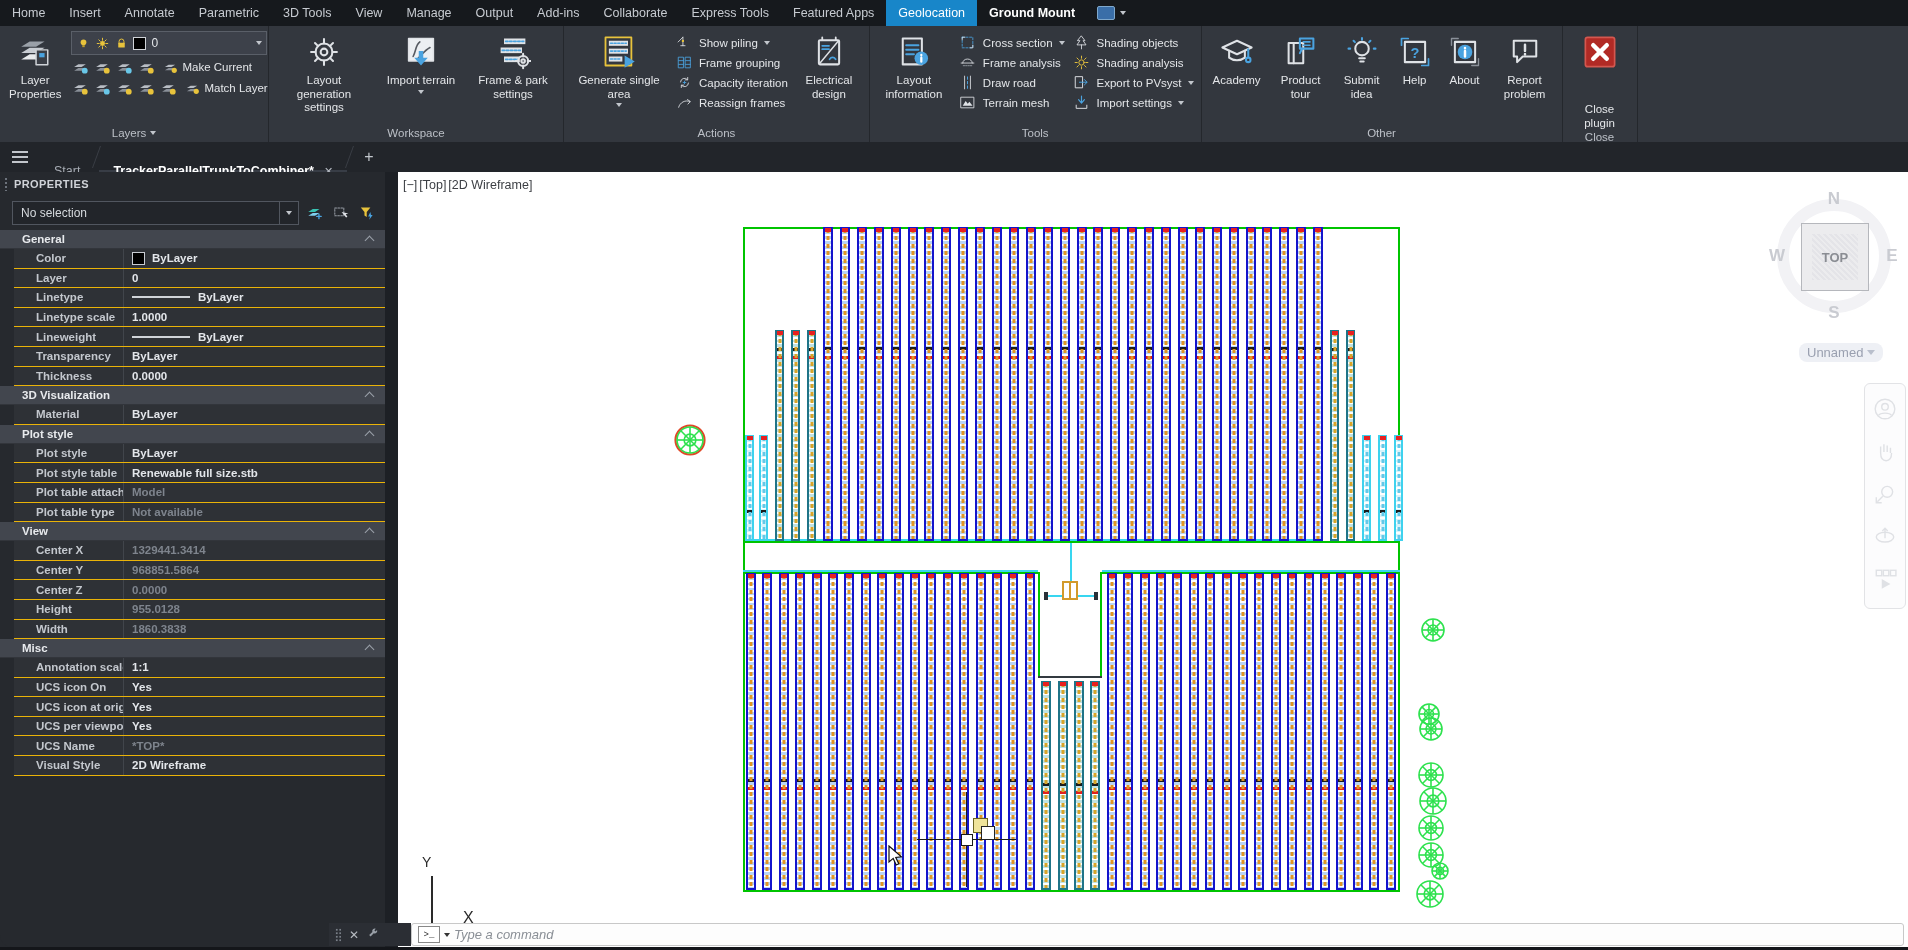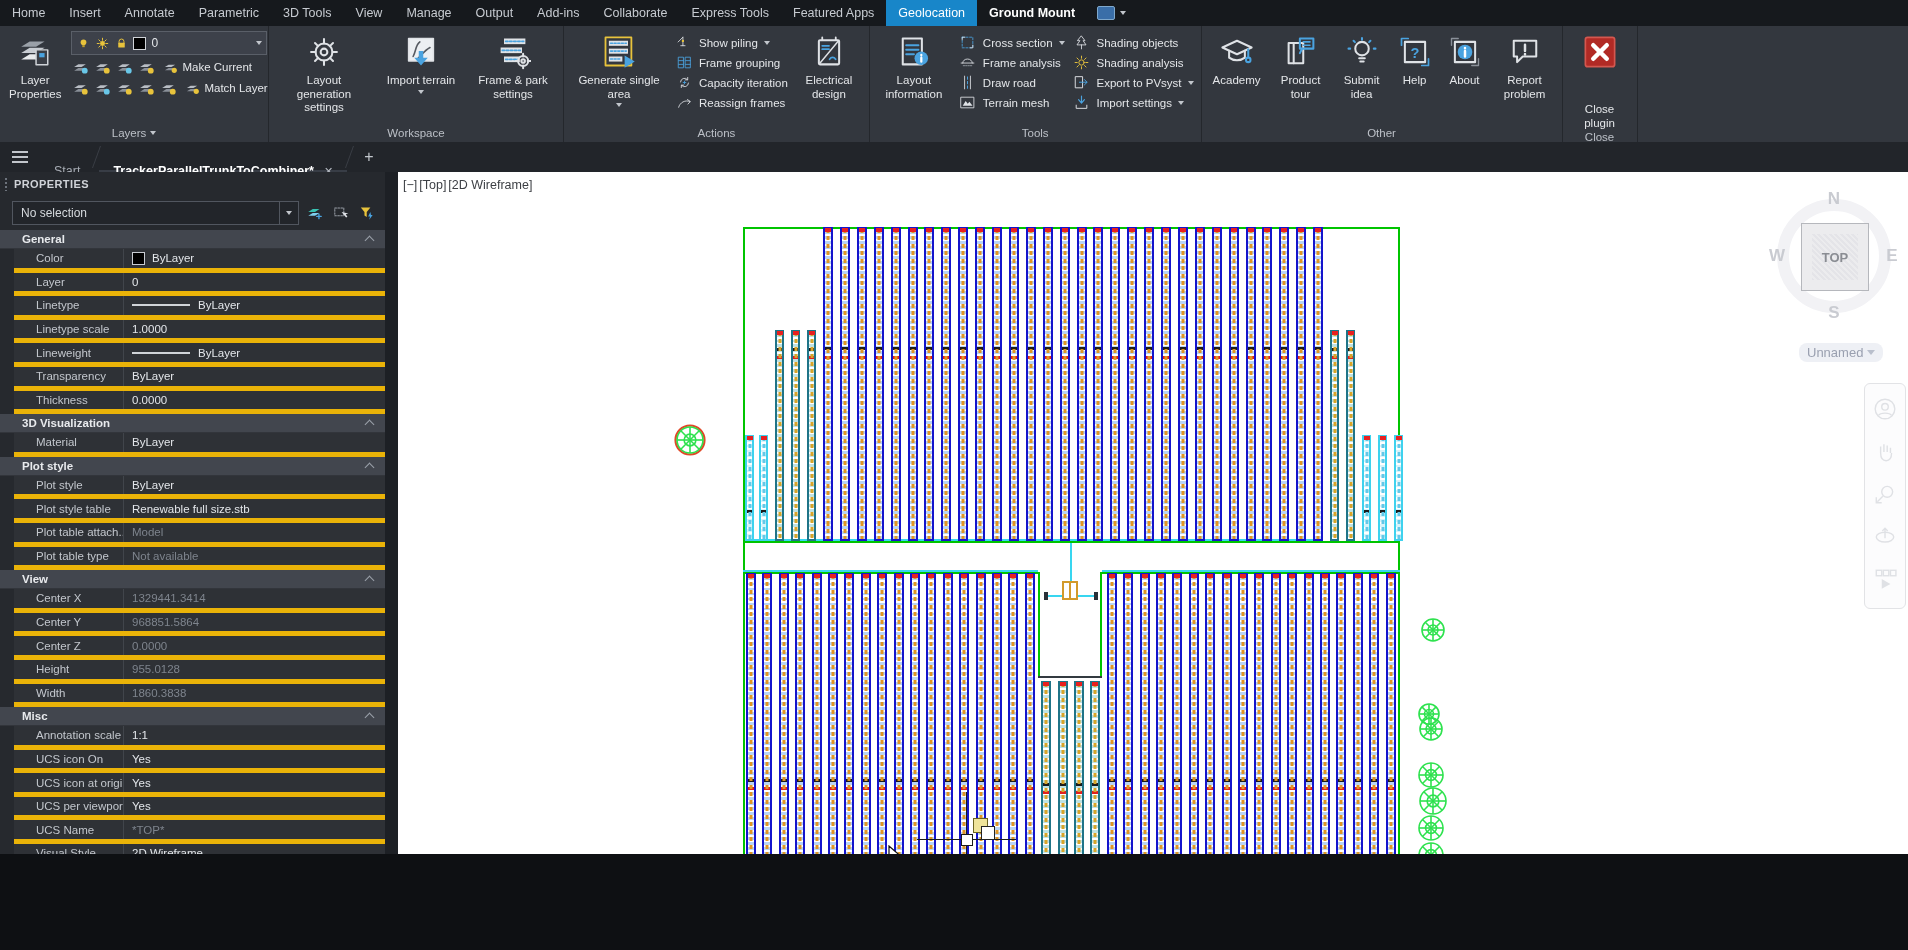--- a/index.html
+++ b/index.html
@@ -1,16 +1,16 @@
 <!DOCTYPE html>
 <html><head>
 <meta charset="utf-8">
 <style>
 html,body{margin:0;padding:0;background:#0e1013;font-family:"Liberation Sans",sans-serif;}
-#app{position:relative;width:1908px;height:854px;overflow:hidden;background:#a3a3a3;}
+#app{position:relative;width:1908px;height:950px;overflow:hidden;background:#a3a3a3;}
 
 #menubar{position:absolute;left:0;top:0;width:1908px;height:26px;background:#16191d;display:flex;align-items:stretch;}
 .menu-item{display:flex;align-items:center;padding:0 12px;font-size:12.5px;color:#c7cbd1;white-space:nowrap;cursor:default;}
 .menu-item.active{background:#1886c9;color:#fff;}
 .menu-item.strong{color:#fff;font-weight:bold;}
 .menu-extra{display:flex;align-items:center;gap:5px;padding:0 10px;}
 .mini-screen{width:16px;height:12px;background:#3a6ea8;border:1px solid #7fa8cc;border-radius:2px;}
 .cdn{width:0;height:0;border-left:3.5px solid transparent;border-right:3.5px solid transparent;border-top:4px solid #c2c6cc;display:inline-block;}
 
 #ribbon{position:absolute;left:0;top:26px;width:1908px;height:116px;background:#33373e;display:flex;}
@@ -44,21 +44,21 @@
 #props-title{height:24px;display:flex;align-items:center;padding-left:14px;font-size:11px;font-weight:bold;letter-spacing:.4px;color:#d0d3d8;position:relative;}
 #props-title::before{content:"";position:absolute;left:4px;top:5px;width:4px;height:14px;
  background-image:radial-gradient(#6d737c 1px,transparent 1.1px);background-size:4px 4px;}
 #combo-row{display:flex;align-items:center;gap:6px;padding:5px 8px 6px 12px;}
 #selection-combo{flex:1;display:flex;align-items:center;height:22px;background:#22252a;border:1px solid #51565f;font-size:12px;color:#d6dade;padding-left:8px;}
 #selection-combo .cbx{margin-left:auto;width:18px;height:100%;display:flex;align-items:center;justify-content:center;border-left:1px solid #51565f;}
 .combo-ico{width:20px;height:20px;display:flex;align-items:center;justify-content:center;}
 #sections{position:absolute;left:0;right:0;top:58px;bottom:0;background:#26292e;border-radius:12px;}
 .sec-h{height:18px;background:#42464e;display:flex;align-items:center;padding-left:22px;font-size:11.5px;font-weight:bold;color:#e8eaed;position:relative;border-bottom:1px solid #32353b;}
 .sec-h .chev{position:absolute;right:12px;top:7px;width:6px;height:6px;border-right:1.6px solid #9ba1aa;border-bottom:1.6px solid #9ba1aa;transform:rotate(-135deg);}
-.prow{display:grid;grid-template-columns:110px 1fr;margin-left:14px;background:#2e3136;border-bottom:5px solid #eab308;height:18.6px;}
+.prow{display:grid;grid-template-columns:110px 1fr;margin-left:14px;background:#2e3136;border-bottom:1px solid #eab308;height:18.6px;font-weight:bold;}
 .plab{display:flex;align-items:center;padding-left:22px;font-size:11.5px;color:#c3c7cd;border-right:1px solid #41454b;white-space:nowrap;overflow:hidden;}
 .pval{display:flex;align-items:center;padding-left:8px;font-size:11.5px;color:#e3e6ea;white-space:nowrap;overflow:hidden;}
 .pval.muted{color:#7e848d;}
 .sw11{width:11px;height:11px;background:#000;border:1px solid #c8ccd2;margin-right:7px;flex:0 0 auto;}
 .ltdash{width:58px;height:2px;background:#cfd3d8;margin-right:8px;flex:0 0 auto;}
 
 #canvas{position:absolute;left:398px;top:172px;width:1510px;height:775px;background:#ffffff;overflow:hidden;}
 #vplabel{position:absolute;font-size:12.5px;color:#3c3f44;display:flex;gap:2px;}
 #vplabel span{cursor:pointer;}
 .gline{position:absolute;}

